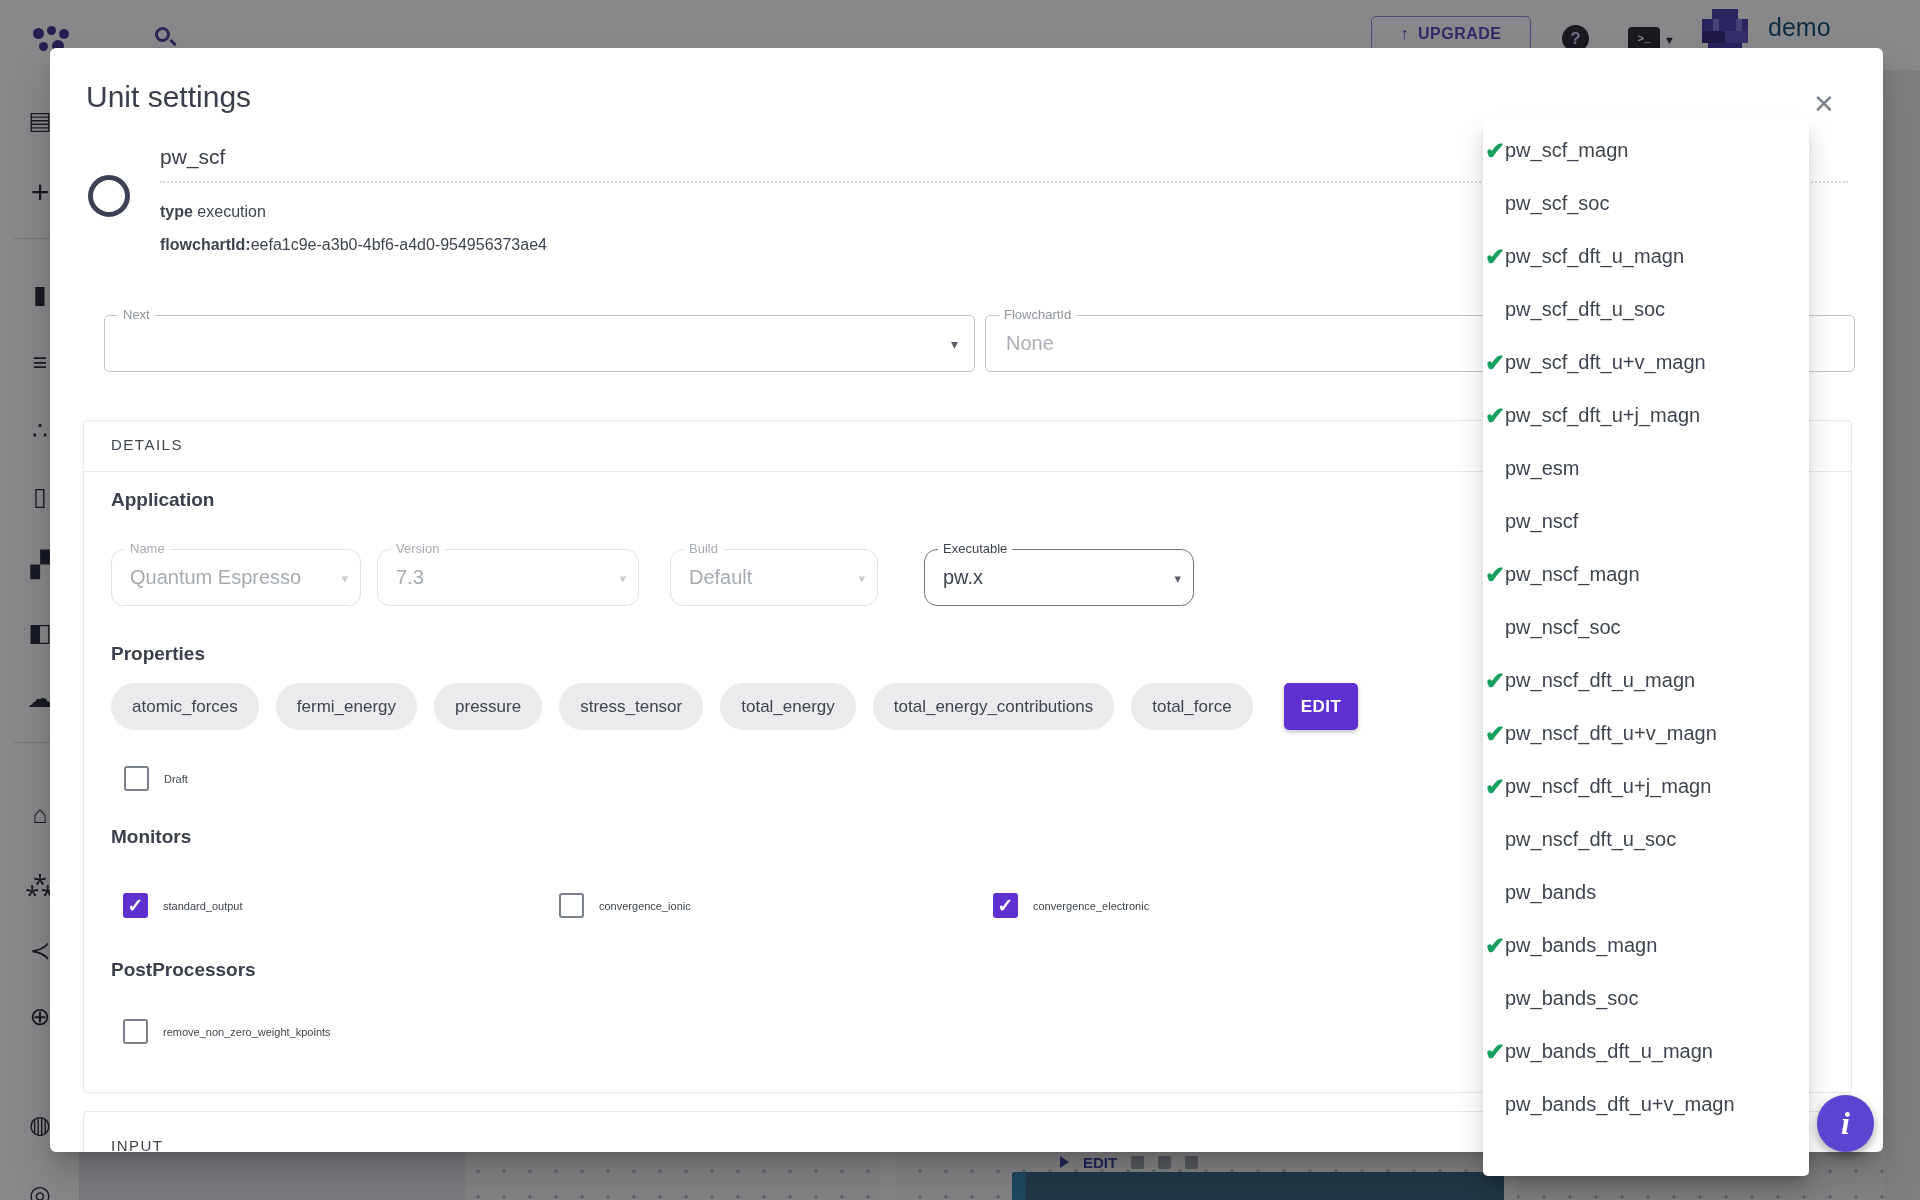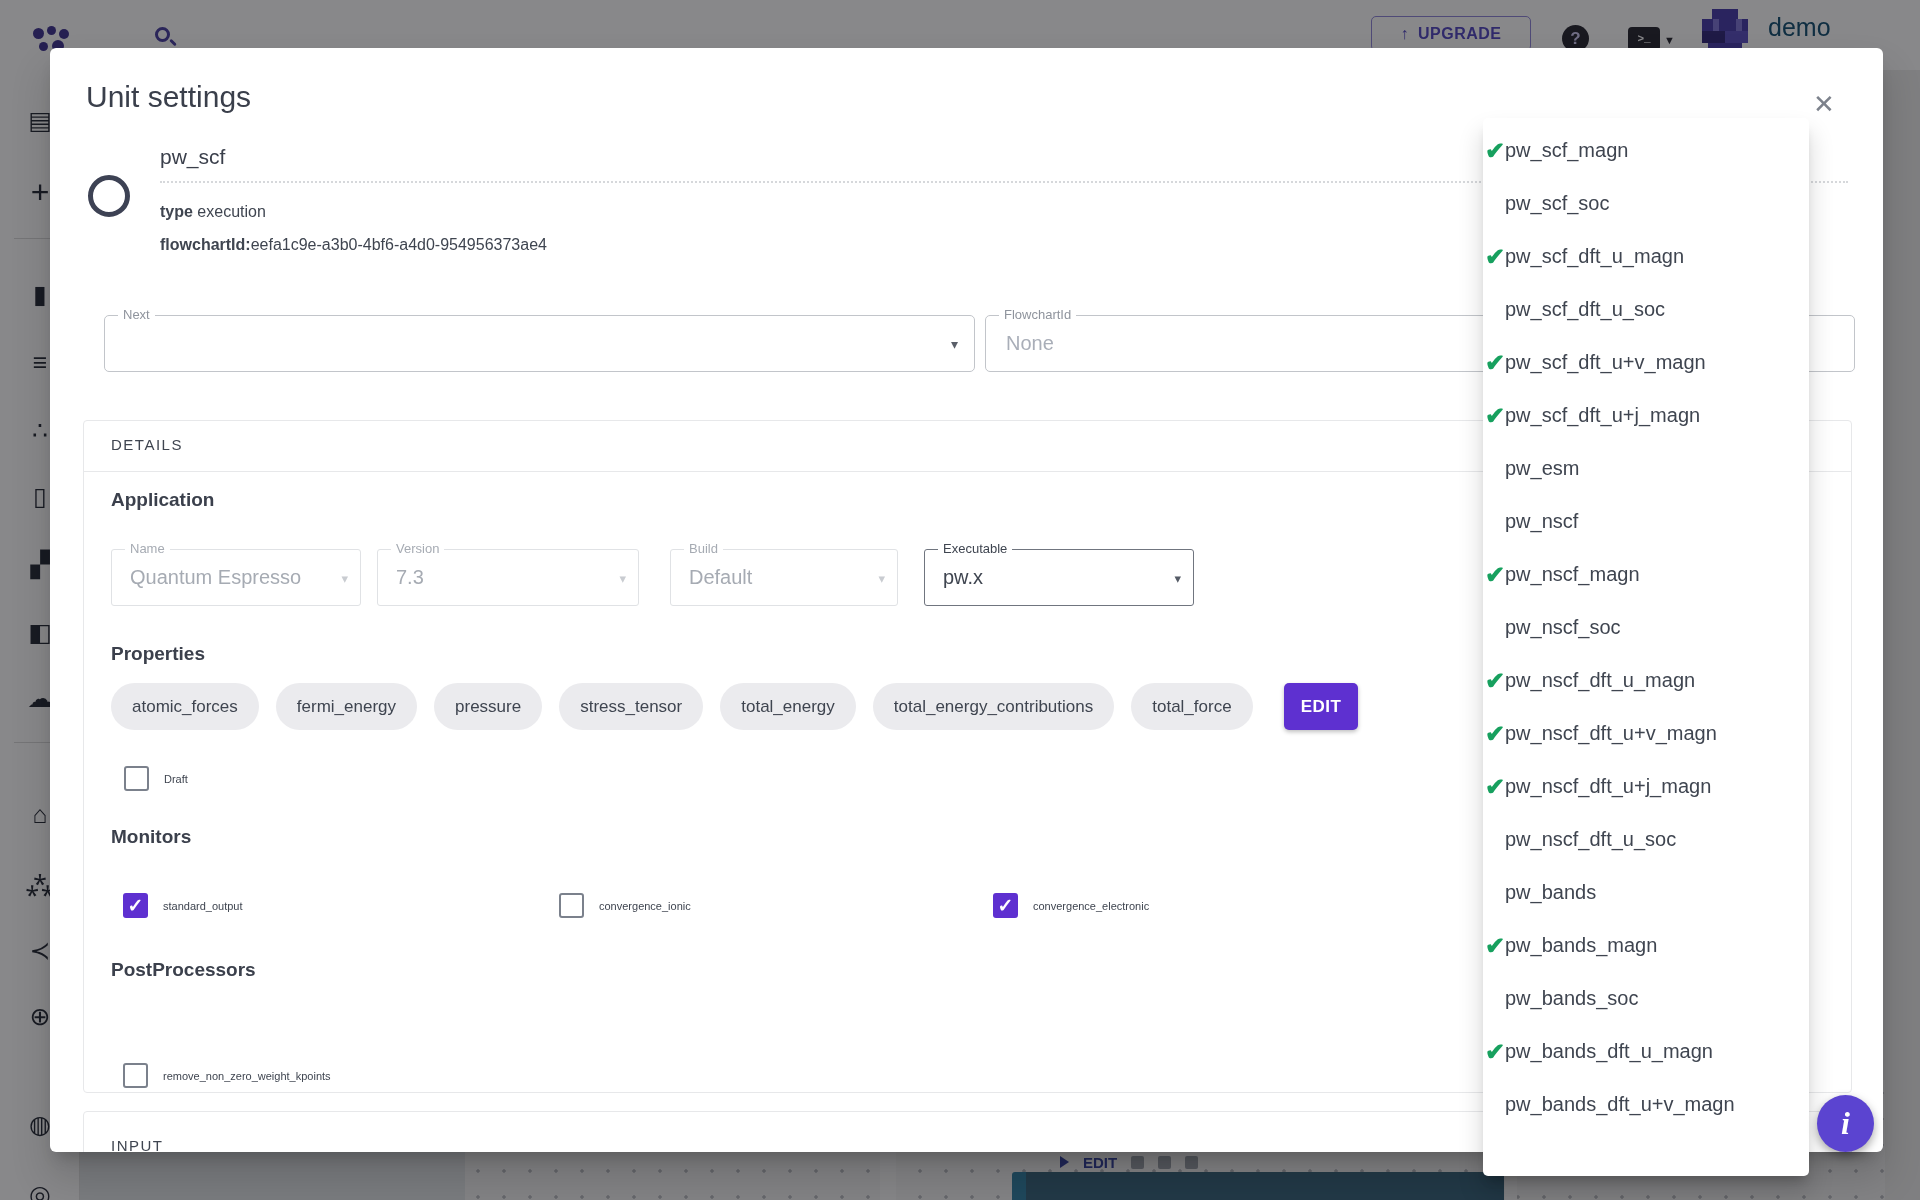--- a/index.html
+++ b/index.html
@@ -68,41 +68,41 @@
   .ofield .fcaret { position:absolute; right:16px; top:20px; font-size:14px; color:#5a5f69; }
   .f-next { left:35px; top:267px; width:871px; height:57px;margin-left:19px; }
   .f-flow { left:935px; top:267px; width:870px; height:57px;padding-left:35px; }
   .f-flow .fvalue { color:#a9aeb8; }
 
   .card { position:absolute; left:33px; border:1px solid #e7e8ea; border-radius:4px; background:#fff; }
   .details-card { top:372px; width:1769px; height:673px; }
   .sec-label { position:absolute; left:27px; top:15px; font-size:15px; letter-spacing:1.5px; color:#3f4550; }
   .sec-div { position:absolute; left:0; top:50px; width:100%; border-top:1px solid #e7e8ea; }
   .h-app { position:absolute; left:27px; top:68px; font-size:19px; font-weight:bold; color:#3b404c; }
-  .sel { position:absolute; top:128px; height:57px; border:1px solid #e0e2e5; border-radius:3px; }
+  .sel { position:absolute; top:128px; height:57px; border:1px solid #e0e2e5; border-radius:13px; }
   .sel .flabel { position:absolute; left:13px; top:-9px; background:#fff; padding:0 5px; font-size:13px; color:#a6abb3; }
   .sel .fvalue { position:absolute; left:18px; top:16px; font-size:20px; color:#a6abb3; white-space:nowrap; }
   .sel .fcaret { position:absolute; right:12px; top:21px; font-size:13px; color:#c9ccd1; }
-  .sel-name { left:27px; width:250px; } .sel-version { left:293px; width:262px; } .sel-build { left:586px; width:228px; }
+  .sel-name { left:27px; width:250px; } .sel-version { left:293px; width:262px; } .sel-build { left:586px; width:208px; }
   .sel-exec { left:840px; width:270px; border-color:#70757f; }
   .sel-exec .flabel { color:#3f4550; } .sel-exec .fvalue { color:#3f4550; } .sel-exec .fcaret { color:#555b66; }
   .h-props { position:absolute; left:27px; top:222px; font-size:19px; font-weight:bold; color:#3b404c; }
   .chips { position:absolute; left:27px; top:262px; display:flex; align-items:center; gap:17px; }
   .chip { height:47px; padding:0 21px; background:#ebebee; border-radius:24px; display:flex; align-items:center; font-size:17px; color:#3f4550; white-space:nowrap; }
   .edit-btn { height:47px; padding:0 17px; margin-left:14px; background:#5e30d0; color:#fff; border:none; border-radius:5px; font-size:17px; font-weight:bold; letter-spacing:.5px; box-shadow:0 2px 4px rgba(0,0,0,.25); cursor:pointer; }
   .cbrow { position:absolute; display:flex; align-items:center; gap:15px; }
   .cbox { width:25px; height:25px; border-radius:3px; flex:0 0 auto; }
   .cbox.off { border:2px solid #7b818c; background:#fff; }
   .cbox.on { background:#5e30d0; color:#fff; font-size:19px; font-weight:bold; display:flex; align-items:center; justify-content:center; }
   .cbl { font-size:11px; color:#3f4550; }
   .r-draft { left:40px; top:345px; }
   .h-mon { position:absolute; left:27px; top:405px; font-size:19px; font-weight:bold; color:#3b404c; }
   .r-m1 { left:39px; top:472px; } .r-m2 { left:475px; top:472px; } .r-m3 { left:909px; top:472px; }
   .h-pp { position:absolute; left:27px; top:538px; font-size:19px; font-weight:bold; color:#3b404c;text-align:center; }
-  .r-pp1 { left:39px; top:598px;margin-top:44px; }
+  .r-pp1 { left:39px; top:598px; }
   .input-card { top:1063px; width:1769px; height:60px; }
 
   
   .menu { position:absolute; left:1483px; top:118px; width:326px; height:1058px; background:#fff; border-radius:5px;
     box-shadow:0 8px 10px -5px rgba(0,0,0,.2), 0 16px 24px 2px rgba(0,0,0,.14); padding-top:6px; overflow:hidden; }
   .mi { position:relative; height:53px; display:flex; align-items:center; padding-left:22px; font-size:20px; color:#3f4550; cursor:pointer; }
   .mi .mi-check { position:absolute; left:2px; top:13px; font-size:24px; font-weight:bold; color:#17a05e; }
 
   .fab { position:absolute; left:1817px; top:1095px; width:57px; height:57px; border-radius:50%; background:#5b44d0; border:none;
     color:#fff; font-family:"Liberation Serif", serif; font-style:italic; font-weight:bold; font-size:32px;

